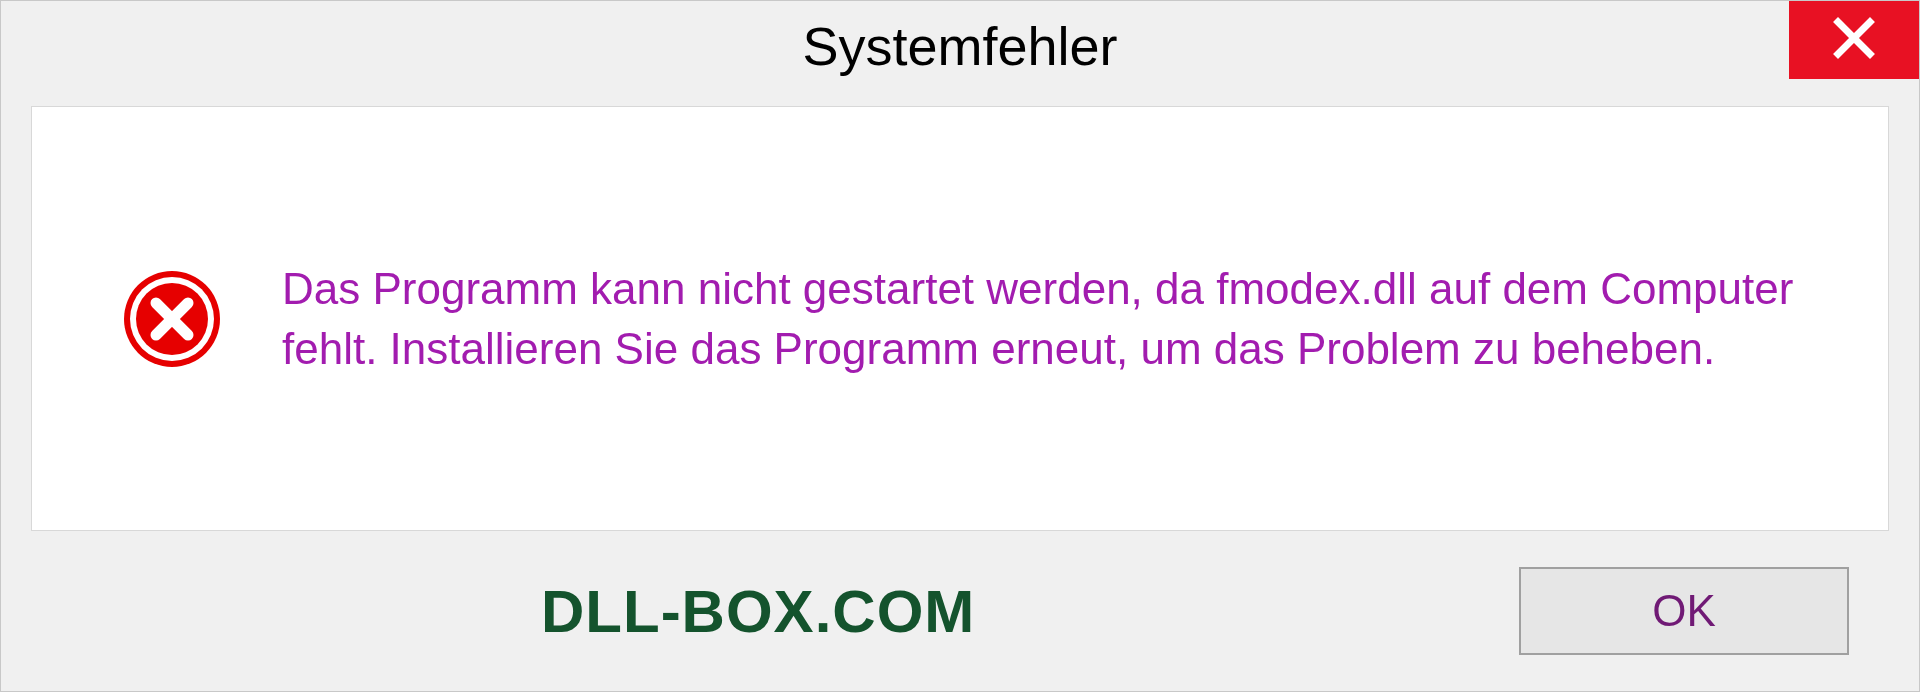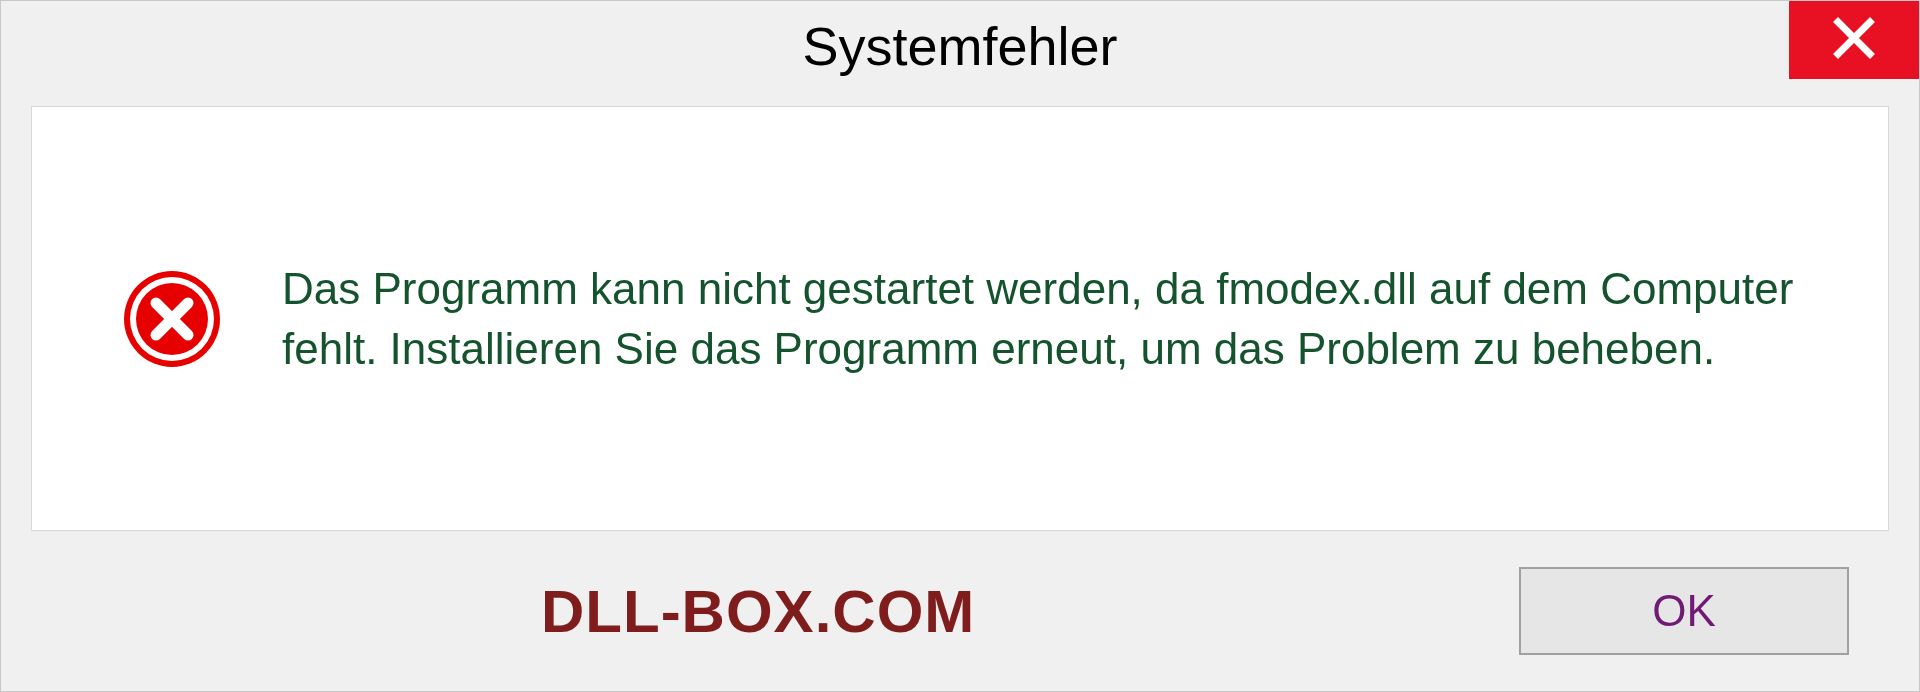--- a/index.html
+++ b/index.html
@@ -65,35 +65,35 @@
       height: 100px;
       margin-right: 60px;
     }
     .error-icon svg {
       width: 100%;
       height: 100%;
     }
     .message {
       font-size: 44px;
       line-height: 1.35;
-      color: #14532d;
+      color: #a21caf;
       font-weight: 400;
     }
     .footer {
       height: 160px;
       display: flex;
       align-items: center;
       justify-content: space-between;
       padding: 0 70px 0 540px;
     }
     .watermark {
       font-family: "Arial Black", Arial, sans-serif;
       font-size: 60px;
       font-weight: 900;
-      color: #7f1d1d;
+      color: #14532d;
       letter-spacing: 1px;
     }
     .ok-button {
       width: 330px;
       height: 88px;
       background: #e6e6e6;
       border: 2px solid #a0a0a0;
       font-size: 44px;
       font-family: inherit;
       color: #701a75;

